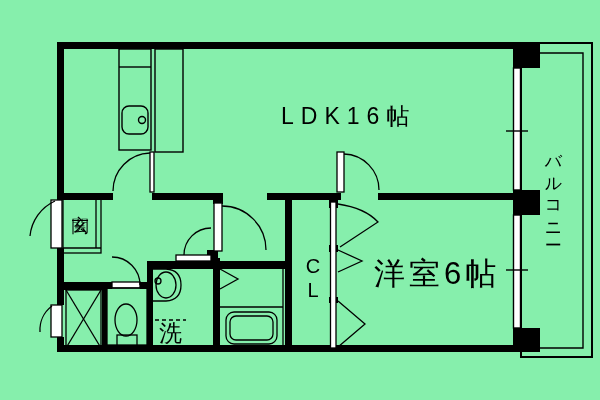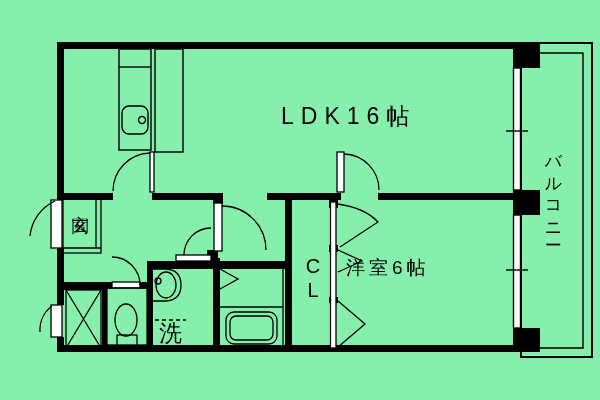--- a/index.html
+++ b/index.html
@@ -4,21 +4,21 @@
 <style>
   html,body{margin:0;padding:0;background:#888;}
   #stage{
     position:relative;width:600px;height:400px;background:#86efac;
     font-family:"Liberation Sans","DejaVu Sans",sans-serif;
     overflow:hidden;
   }
   #plan-svg{position:absolute;left:0;top:0;}
   .lbl{position:absolute;color:#000;white-space:nowrap;line-height:1.05;}
   .lbl-ldk{left:281px;top:104px;font-size:23px;letter-spacing:7px;}
-  .lbl-bedroom{left:346px;top:258px;font-size:19px;letter-spacing:4px;}
+  .lbl-bedroom{left:374px;top:258px;font-size:31px;letter-spacing:4px;}
   .lbl-balcony{
     left:544px;top:142px;font-size:17px;
     writing-mode:vertical-rl;letter-spacing:4px;
   }
   .lbl-genkan{
     left:71px;top:202px;font-size:17px;
     writing-mode:vertical-rl;text-orientation:upright;letter-spacing:3px;
   }
   .lbl-cl{
     left:302px;top:255px;font-size:20px;

